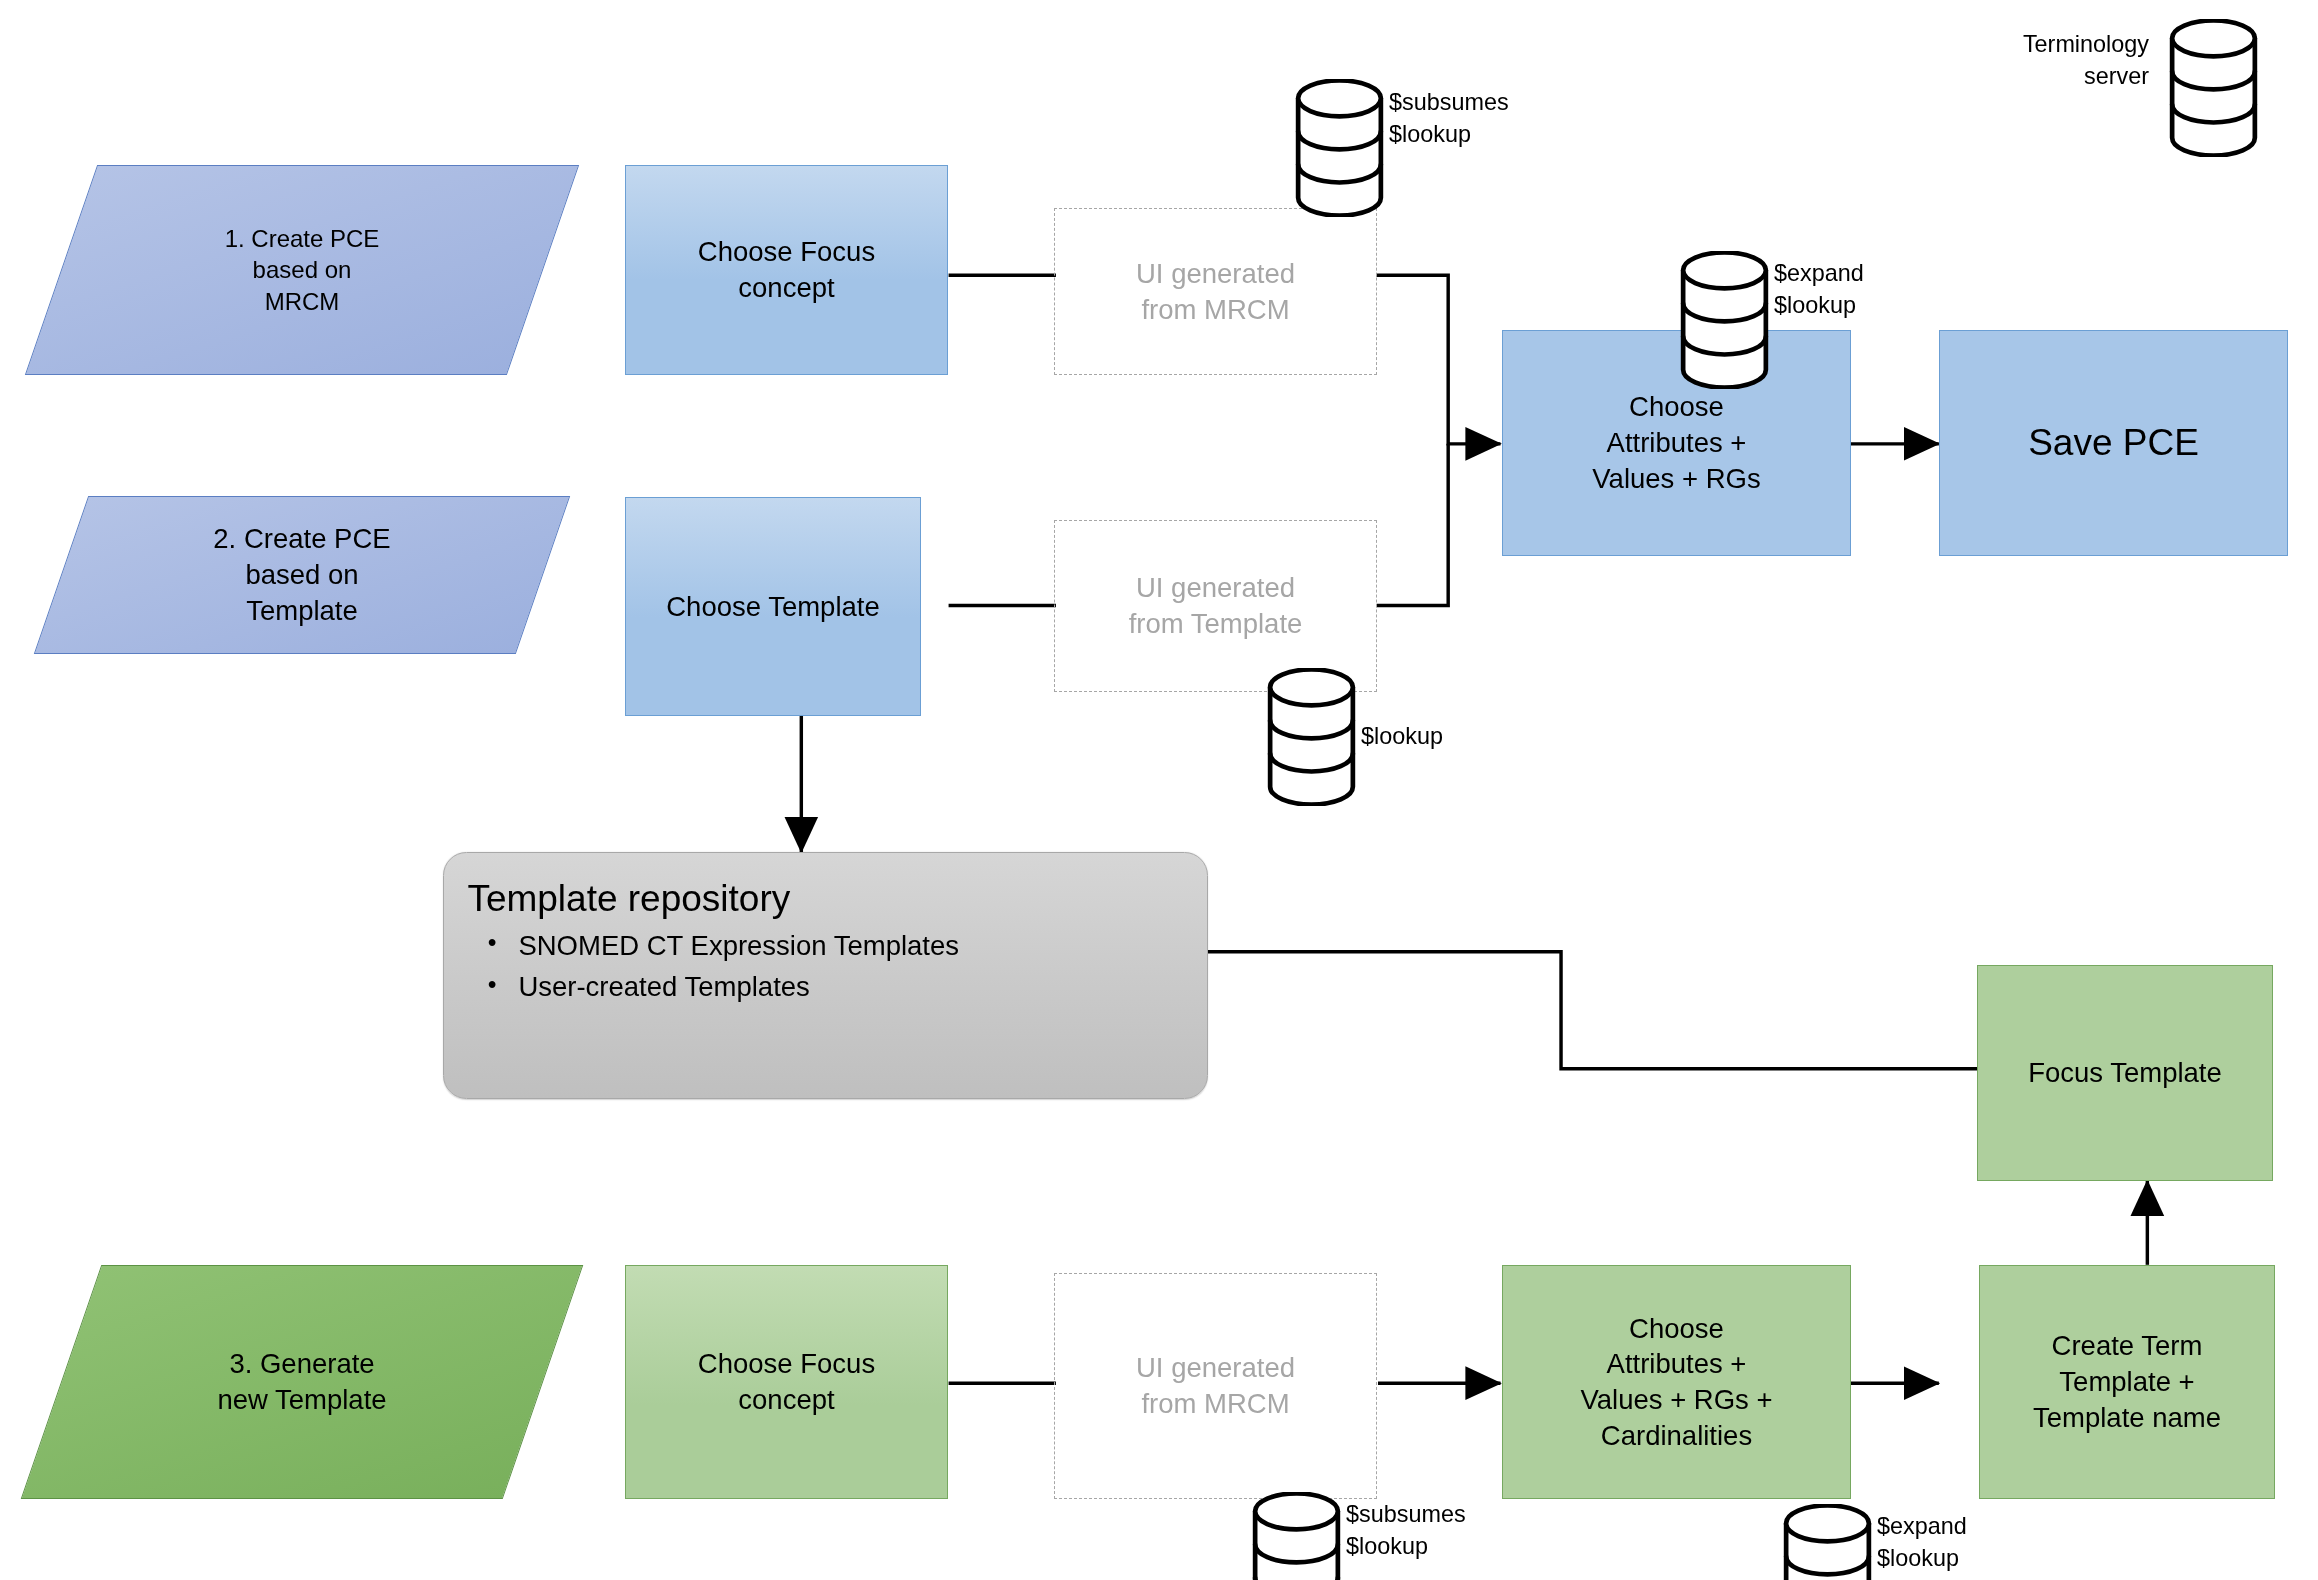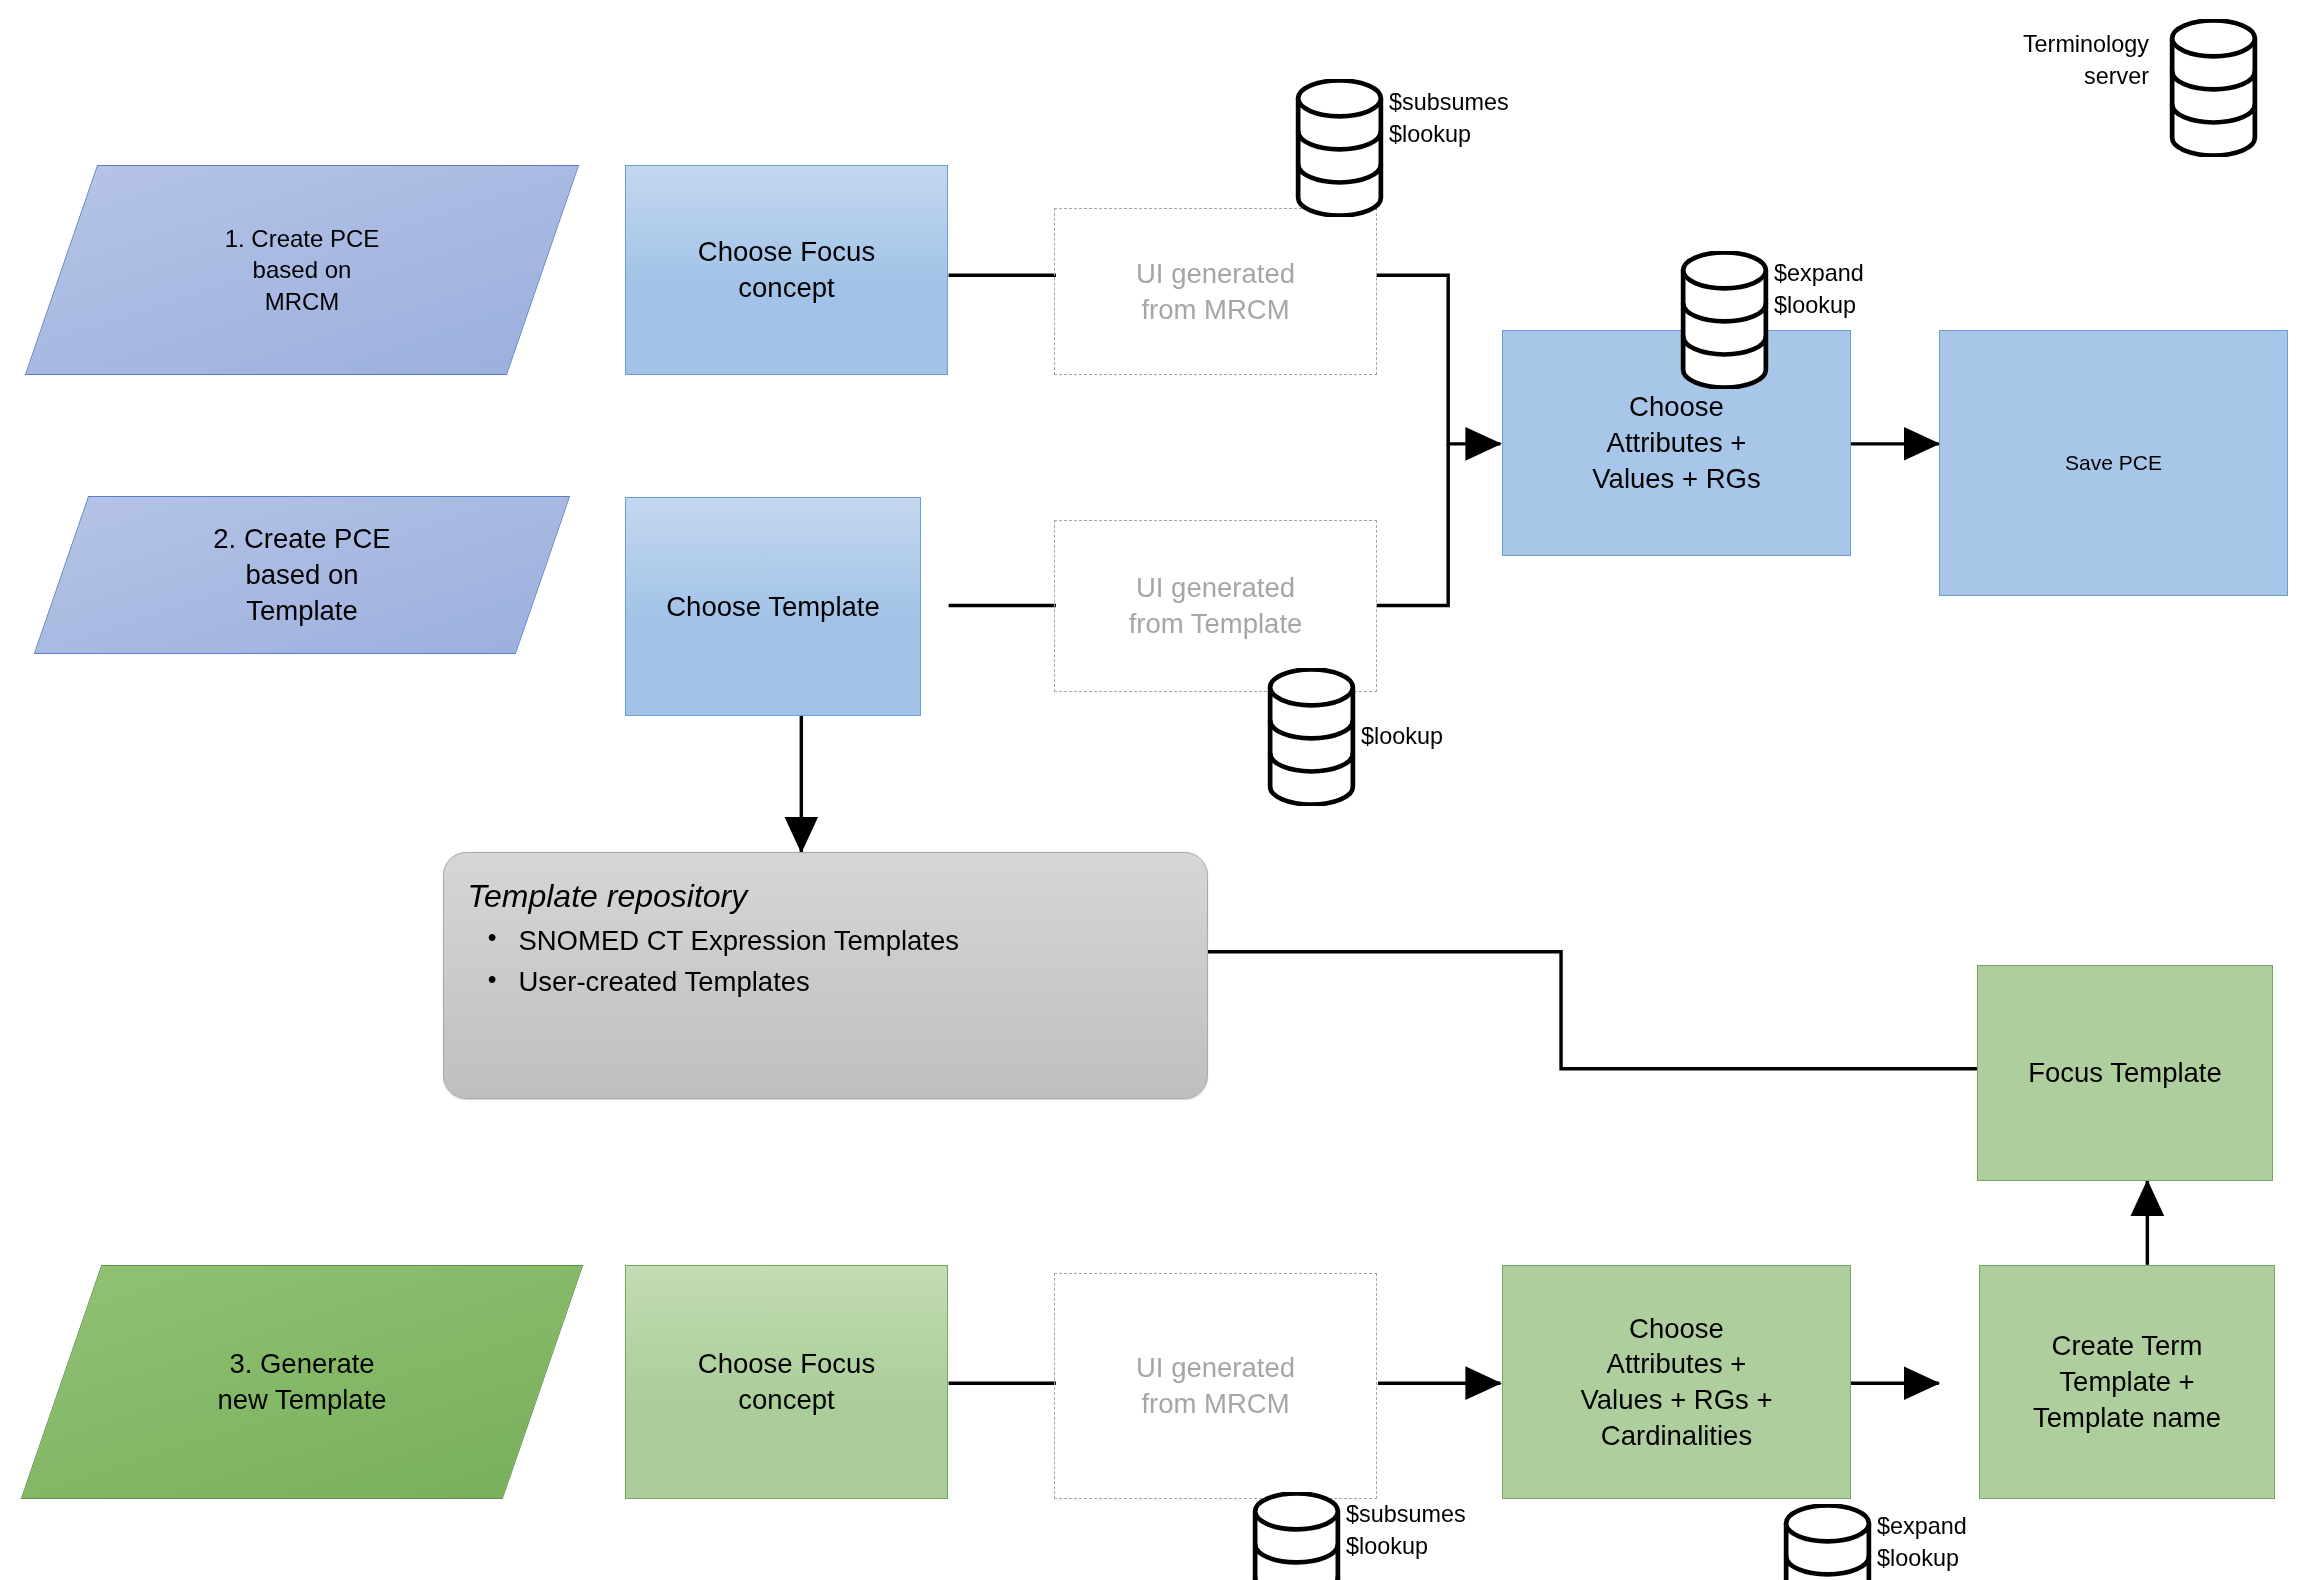--- a/index.html
+++ b/index.html
@@ -26,21 +26,21 @@
   .box-green2{background:linear-gradient(180deg,#c2dcb3 0%,#aacd99 60%,#aacd99 100%);border:1.4px solid #76a860;}
 
   
   .box-dashed{background:transparent;border:1.4px dashed #a6a6a6;color:#a6a6a6;}
 
   
   .box-repo{background:linear-gradient(180deg,#d6d6d6 0%,#c9c9c9 55%,#bfbfbf 100%);
             border:0.7px solid #a8a8a8;border-radius:23.4px;
             display:block;padding:25px 23.4px 6.9px 23.4px;text-align:left;
             box-shadow:0 0.7px 1.4px rgba(0,0,0,.18);}
-  .repo-title{font-size:32px;margin:0 0 4.1px 0;font-style:italic;}
+  .repo-title{font-size:37px;margin:0 0 4.1px 0;}
   .repo-list{margin:8px;padding:0;list-style:none;}
   .repo-list li{font-size:27.5px;margin:9.6px 0 0 0;padding-left:43px;position:relative;}
   .repo-list li:before{content:"\2022";position:absolute;left:12.4px;top:-1.4px;font-size:25px;}
 
   
   #wires{position:absolute;left:0;top:0;width:2319px;height:1580px;z-index:3;}
 
   
   .db{position:absolute;z-index:8;}
   .db svg{display:block;}
@@ -114,21 +114,21 @@
     <span style="white-space:pre-line;">UI generated
 from Template</span>
   </div>
 
   <div class="node box-blue" style="left:1502px;top:330px;width:349px;height:226px;font-size:27.5px;">
     <span style="white-space:pre-line;">Choose
 Attributes +
 Values + RGs</span>
   </div>
 
-  <div class="node box-blue" style="left:1939px;top:330px;width:349px;height:266px;font-size:21px;">
+  <div class="node box-blue" style="left:1939px;top:330px;width:349px;height:226px;font-size:37px;">
     <span style="white-space:pre-line;">Save PCE</span>
   </div>
 
   <div class="box-repo" style="position:absolute;left:443px;top:852px;width:716px;height:213px;z-index:6;">
     <div class="repo-title">Template repository</div>
     <ul class="repo-list">
       <li>SNOMED CT Expression Templates</li>
       <li>User-created Templates</li>
     </ul>
   </div>

